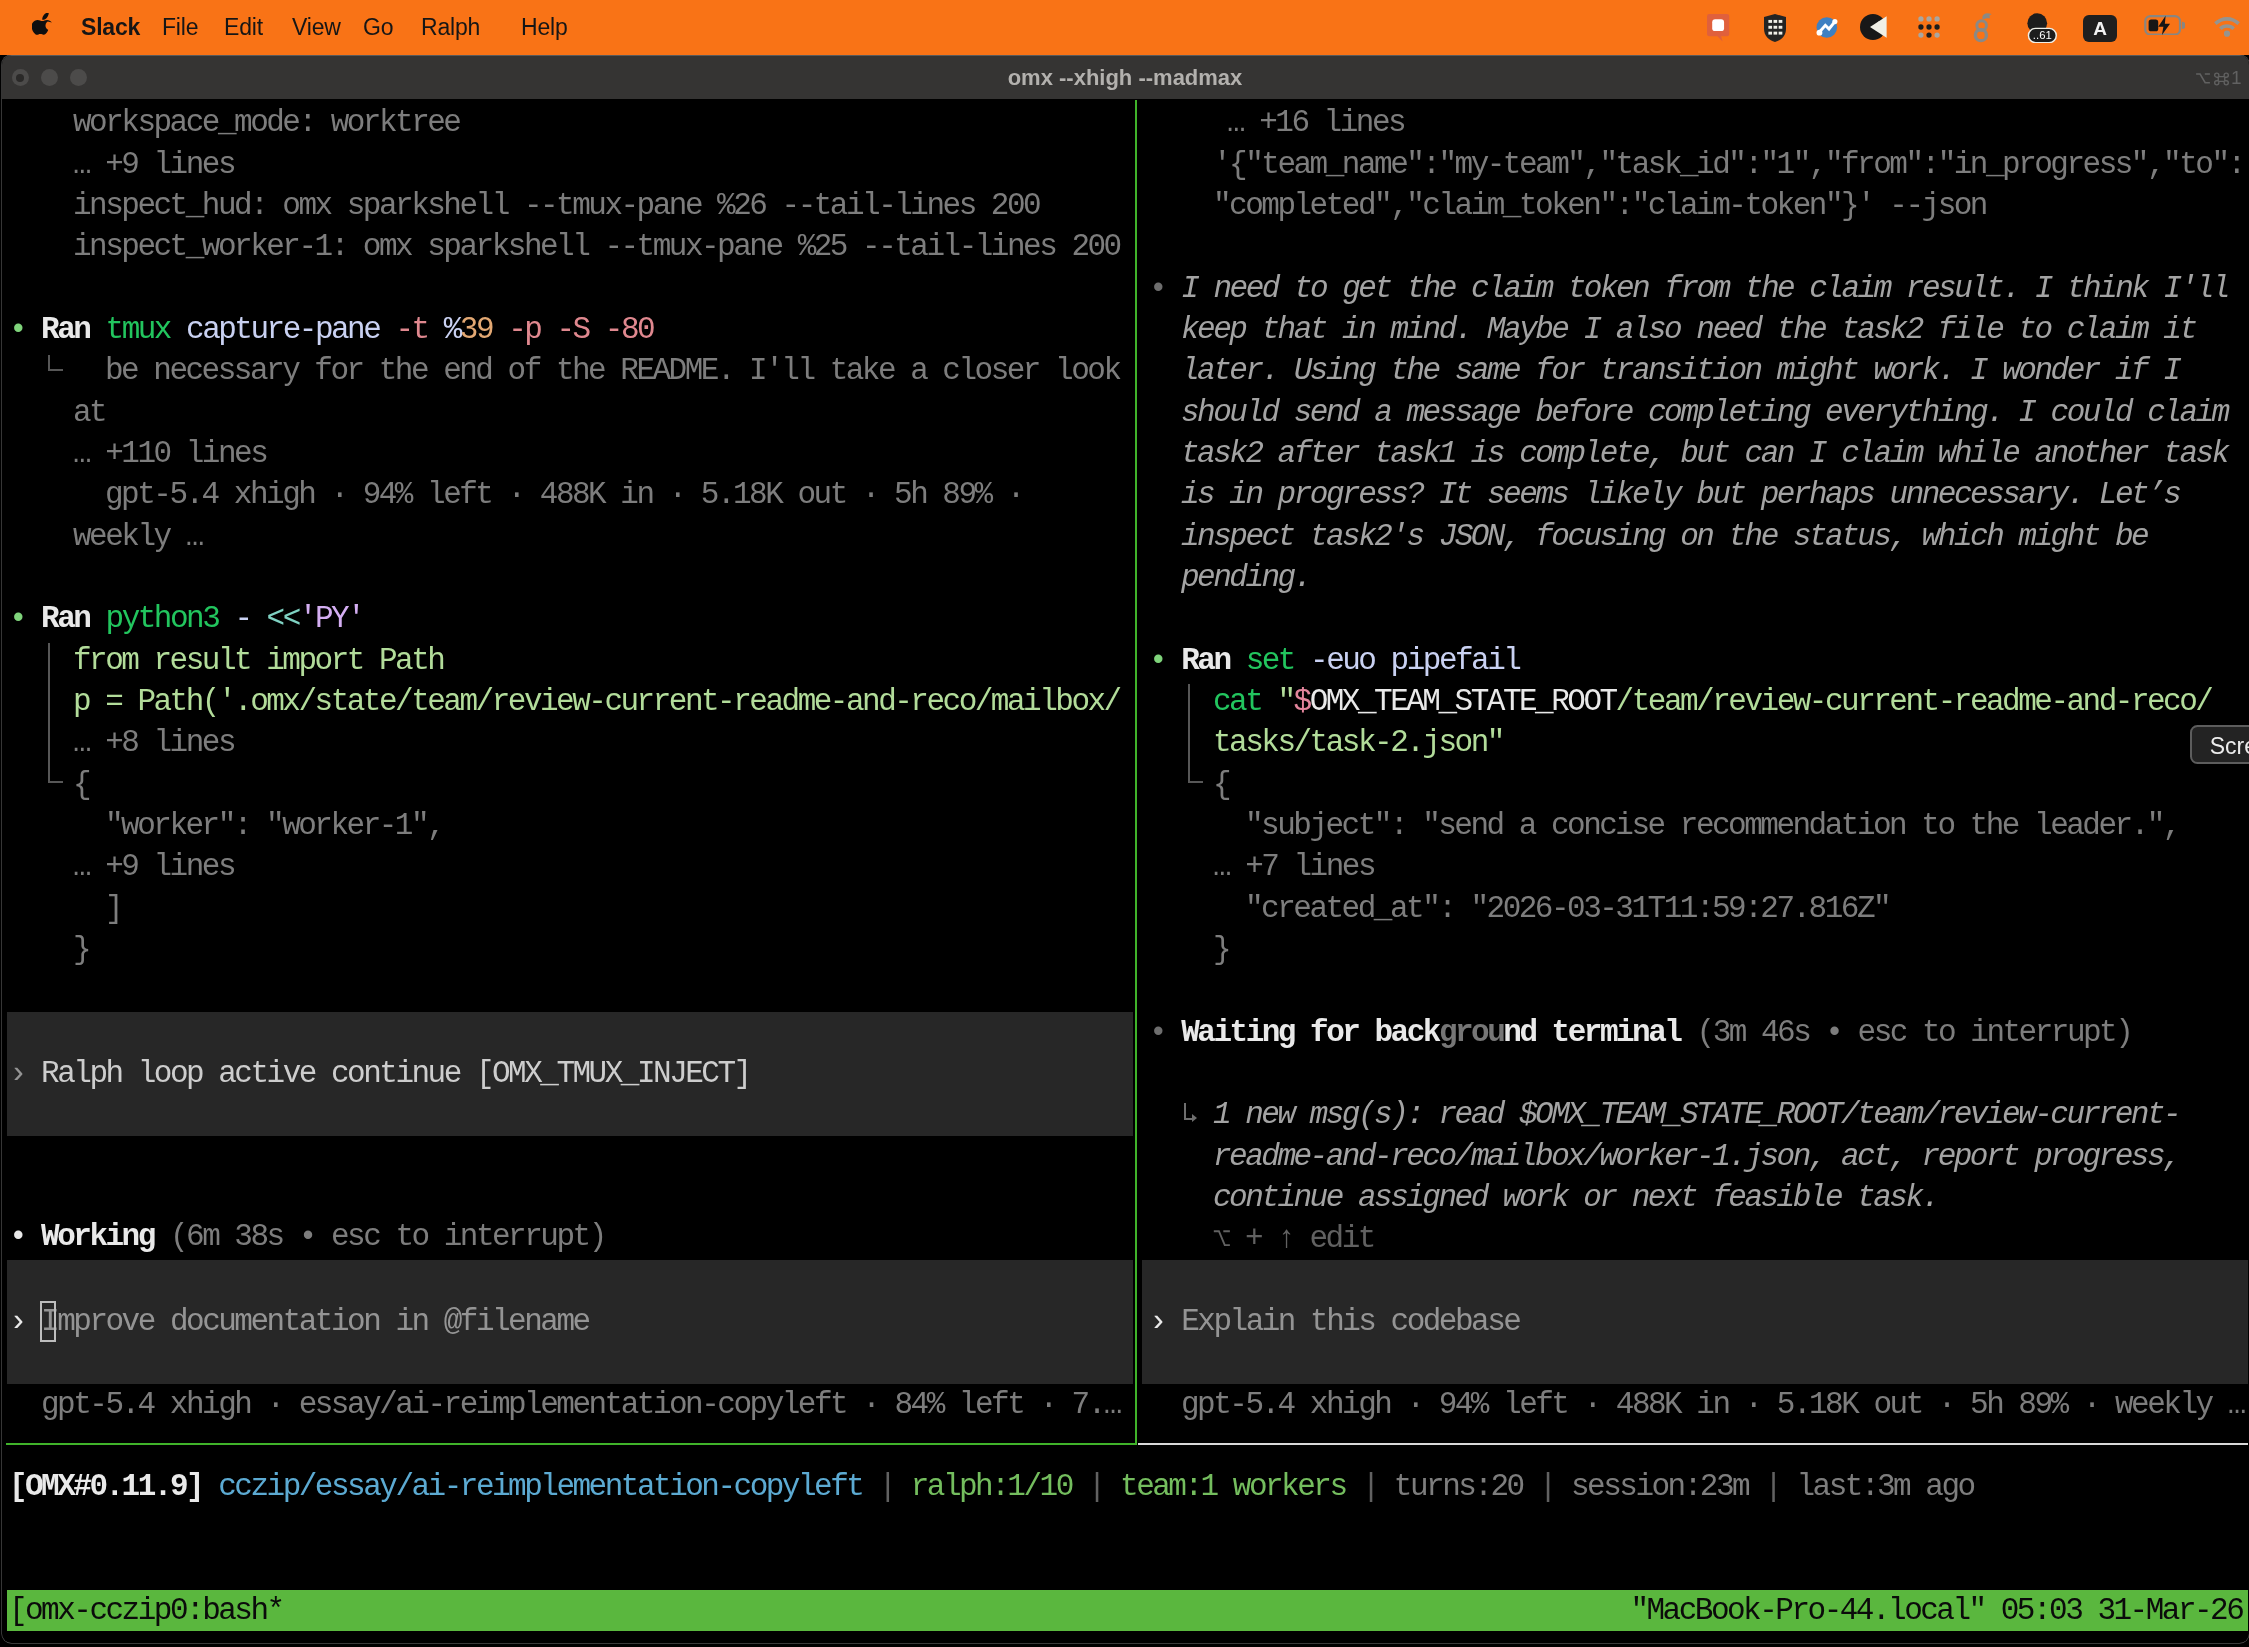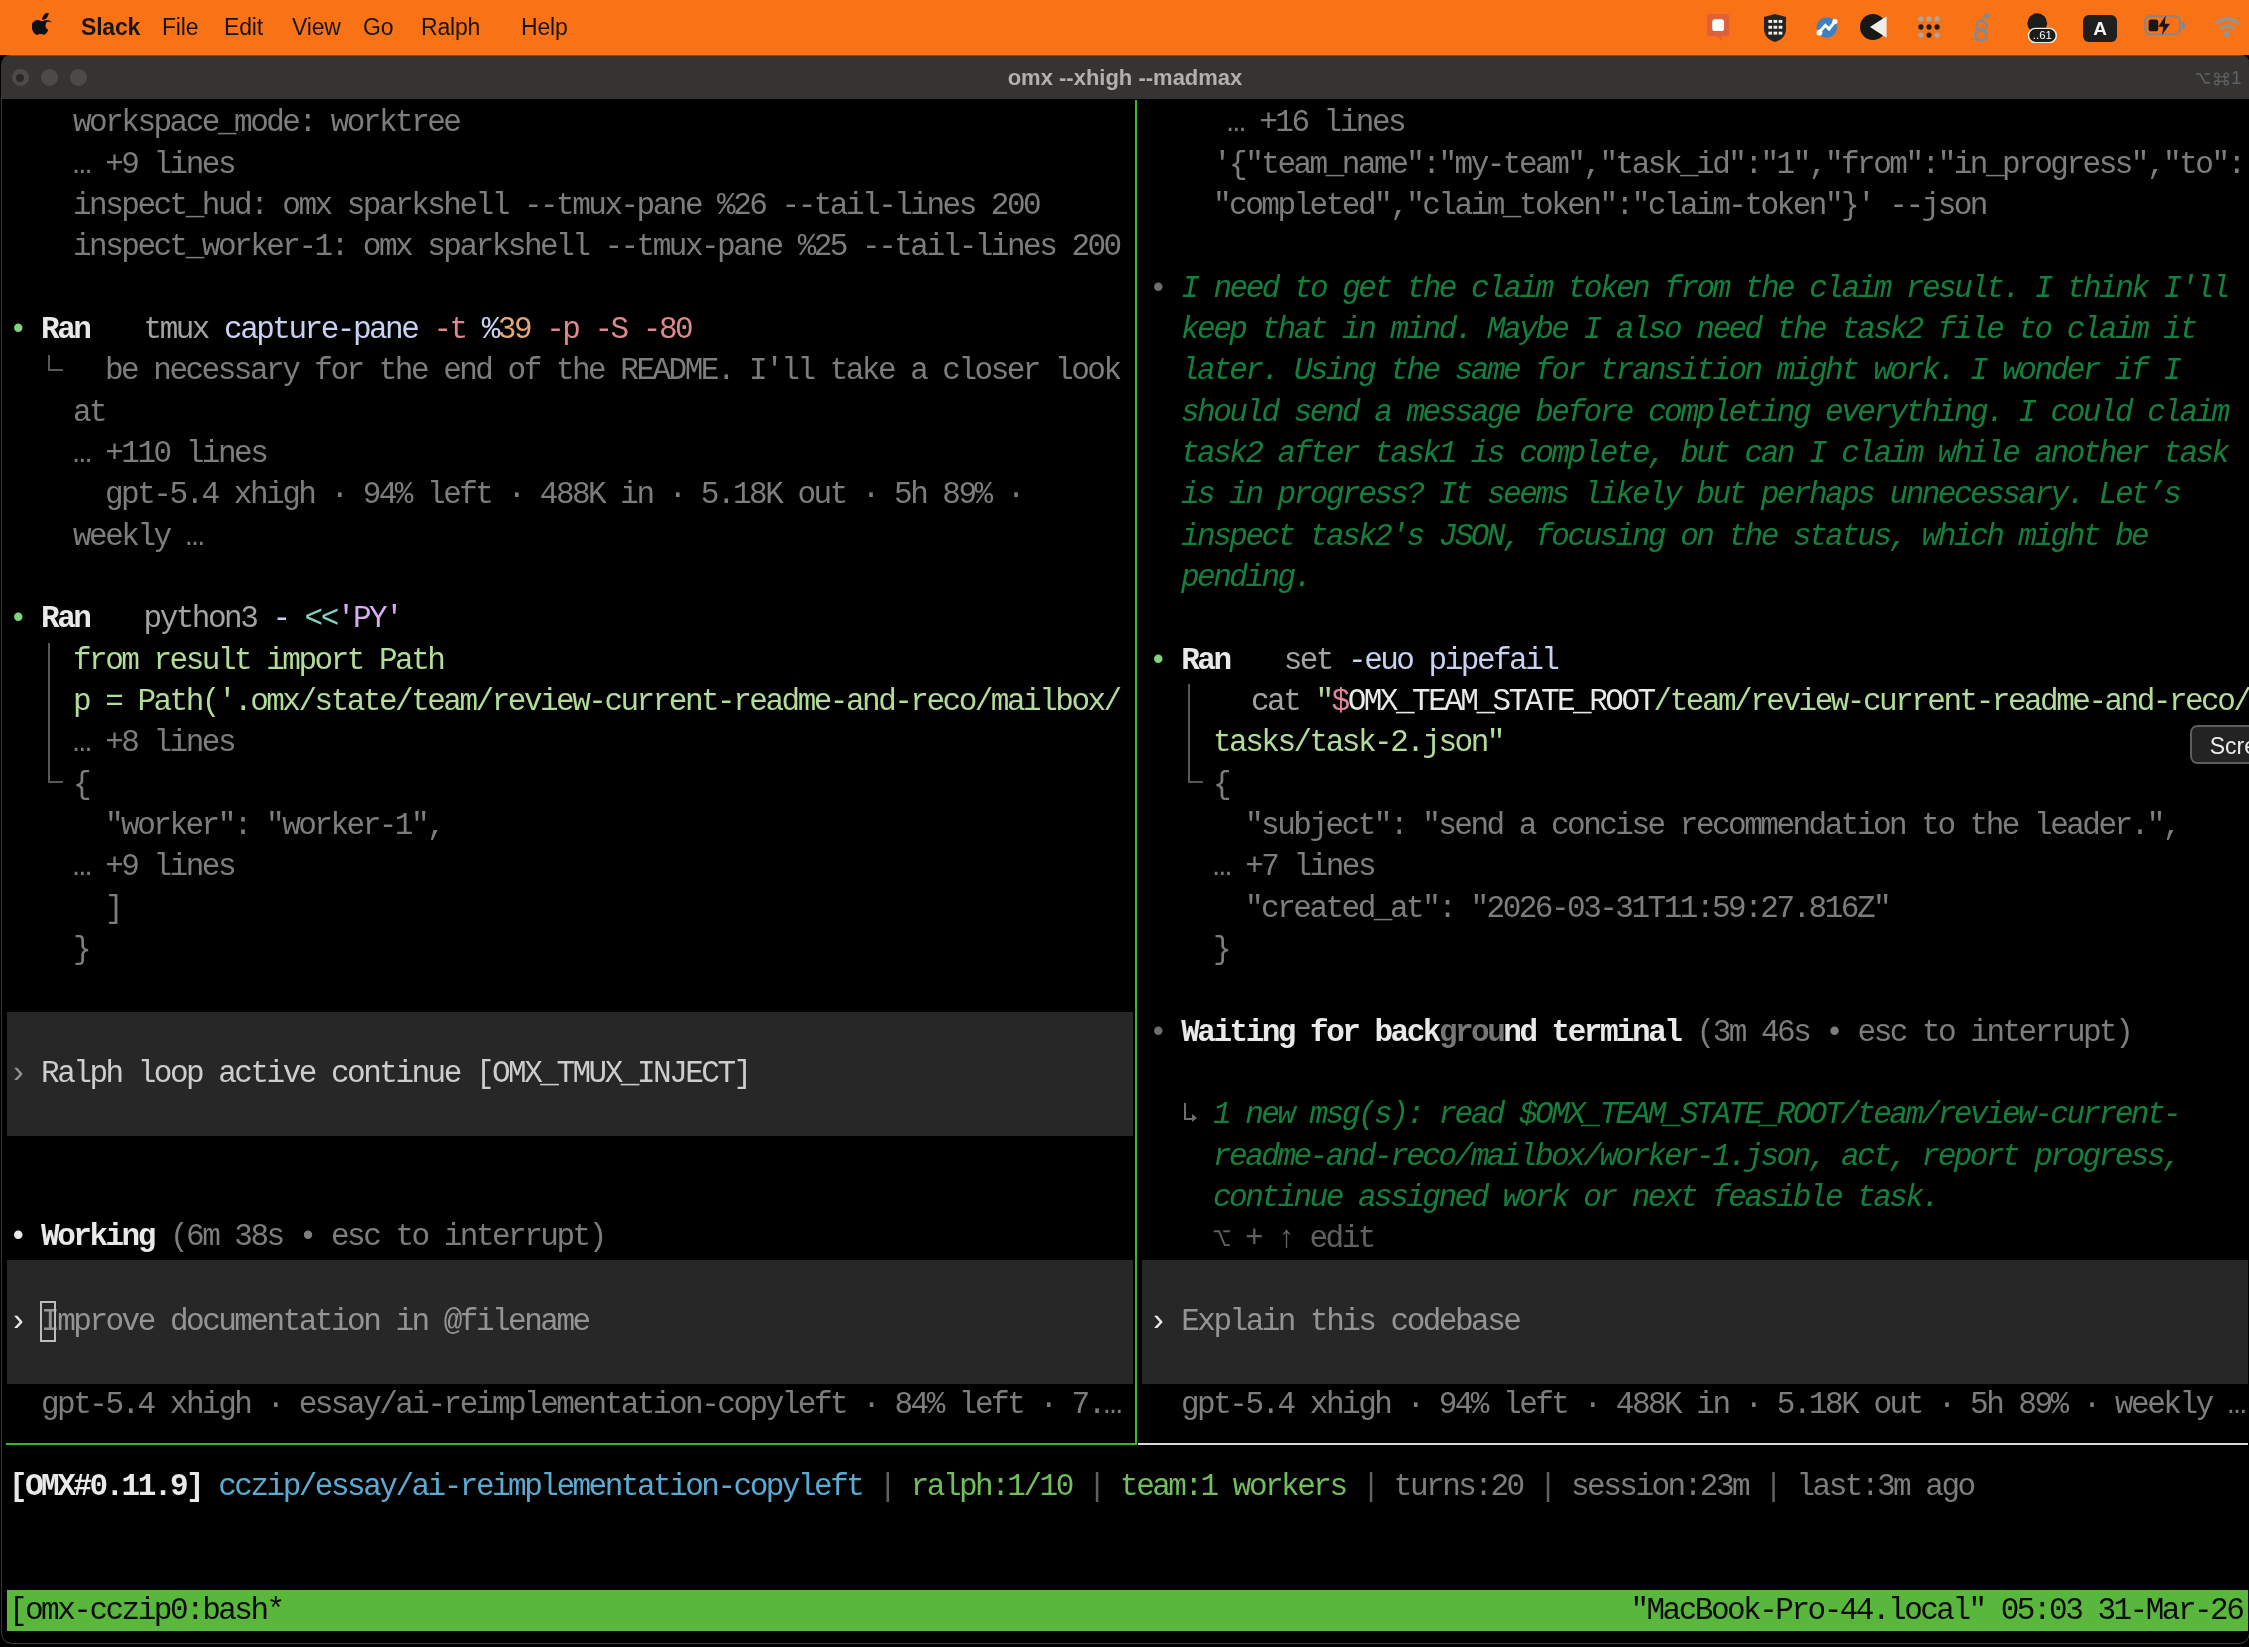--- a/index.html
+++ b/index.html
@@ -1,24 +1,24 @@
 <!DOCTYPE html>
 <html style="font-size:11.8px"><head><meta charset="utf-8"><style>
 * { margin:0; padding:0; box-sizing:border-box; }
 html,body { width:2250px; height:1648px; background:#000; overflow:hidden; position:relative; }
 .l { position:absolute; font:400 31px/41px "Liberation Mono", monospace; letter-spacing:-2.5px; color:#7d7d7d; white-space:pre; z-index:5; }
 .l span { letter-spacing:-2.5px; }
 .gy { color:#7d7d7d; } .g2 { color:#6e6e6e; } .g3 { color:#616161; }
 .wh { color:#e9e9e9; } .whb { color:#e9e9e9; font-weight:700; }
 .lg { color:#cdcdcd; } .mg { color:#949494; }
-.gn { color:#7fd47b; } .bl { color:#a3a3a3;margin-left:38px; } .pw { color:#c9d1f2; }
+.gn { color:#7fd47b; } .bl { color:#22c55e; } .pw { color:#c9d1f2; }
 .rd { color:#e0888f; } .orn { color:#e3a873; } .pg { color:#b2dc9a; }
 .cy { color:#7fd2c3; } .pu { color:#d4aef2; } .pk { color:#e2849b; }
 .cb { color:#5caad2; } .sg { color:#74bd5e; }
-.g2i { color:#15803d; font-style:italic; }
+.g2i { color:#a3a3a3; font-style:italic; }
 .shm { color:#767676; font-weight:700; }
 .cl { position:absolute; background:#575757; z-index:4; }
 .cl.g2c { background:#6e6e6e; }
 .arr { position:absolute; width:0; height:0; border-left:5.2px solid #6e6e6e; border-top:4.4px solid transparent; border-bottom:4.4px solid transparent; z-index:4; }
 .panel { position:absolute; background:#272727; z-index:3; }
 #menubar { position:absolute; left:0; top:0; width:2250px; height:55px; background:#f97316; z-index:20; }
 #menubar .mi { position:absolute; top:0; height:55px; line-height:55px; font-family:"Liberation Sans",sans-serif; font-size:23px; letter-spacing:-0.2px; color:#161616; }
 #win { position:absolute; left:2.2px; top:55px; width:2247px; height:1588px; background:#000; border-radius:9.6px; box-shadow:0 0 0 0.7px #4e4e4e; z-index:2; overflow:hidden; }
 #titlebar { position:absolute; left:0; top:0; width:100%; height:44px; background:#353433; border-top:0.7px solid #5a5a5a; }
 .tl { position:absolute; top:69px; width:17px; height:17px; border-radius:50%; background:#4c4b4a; z-index:25; }

